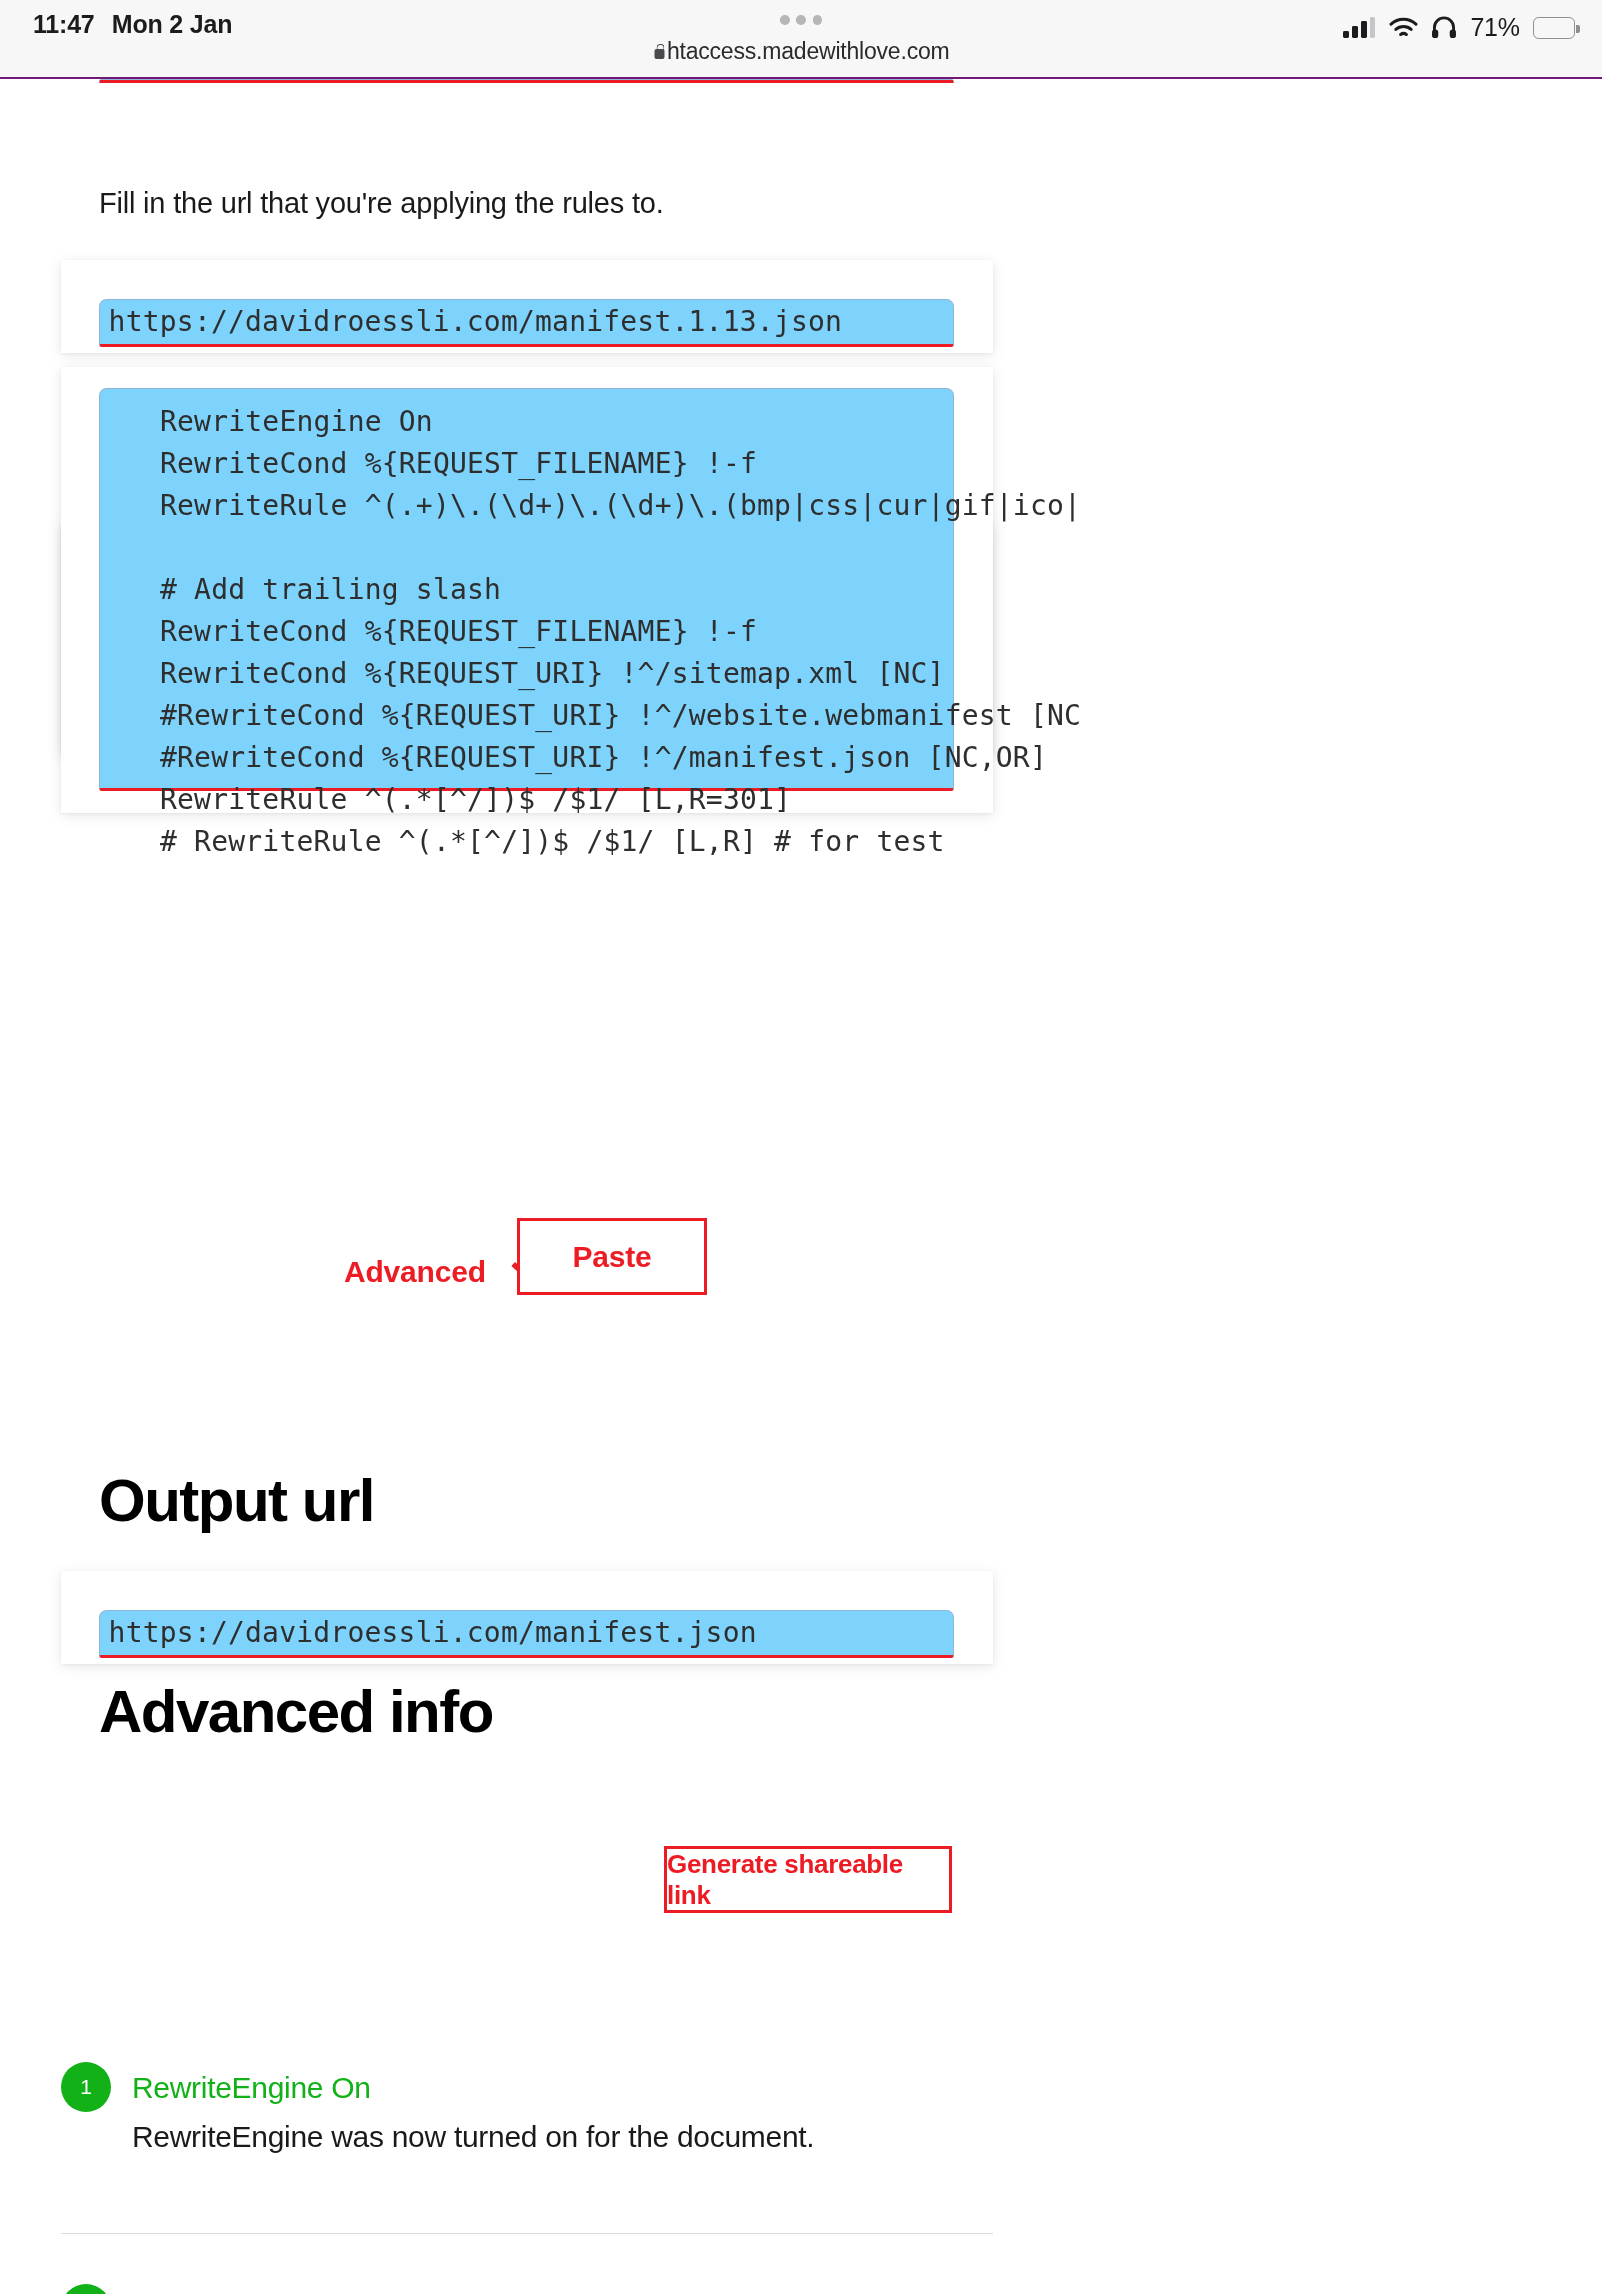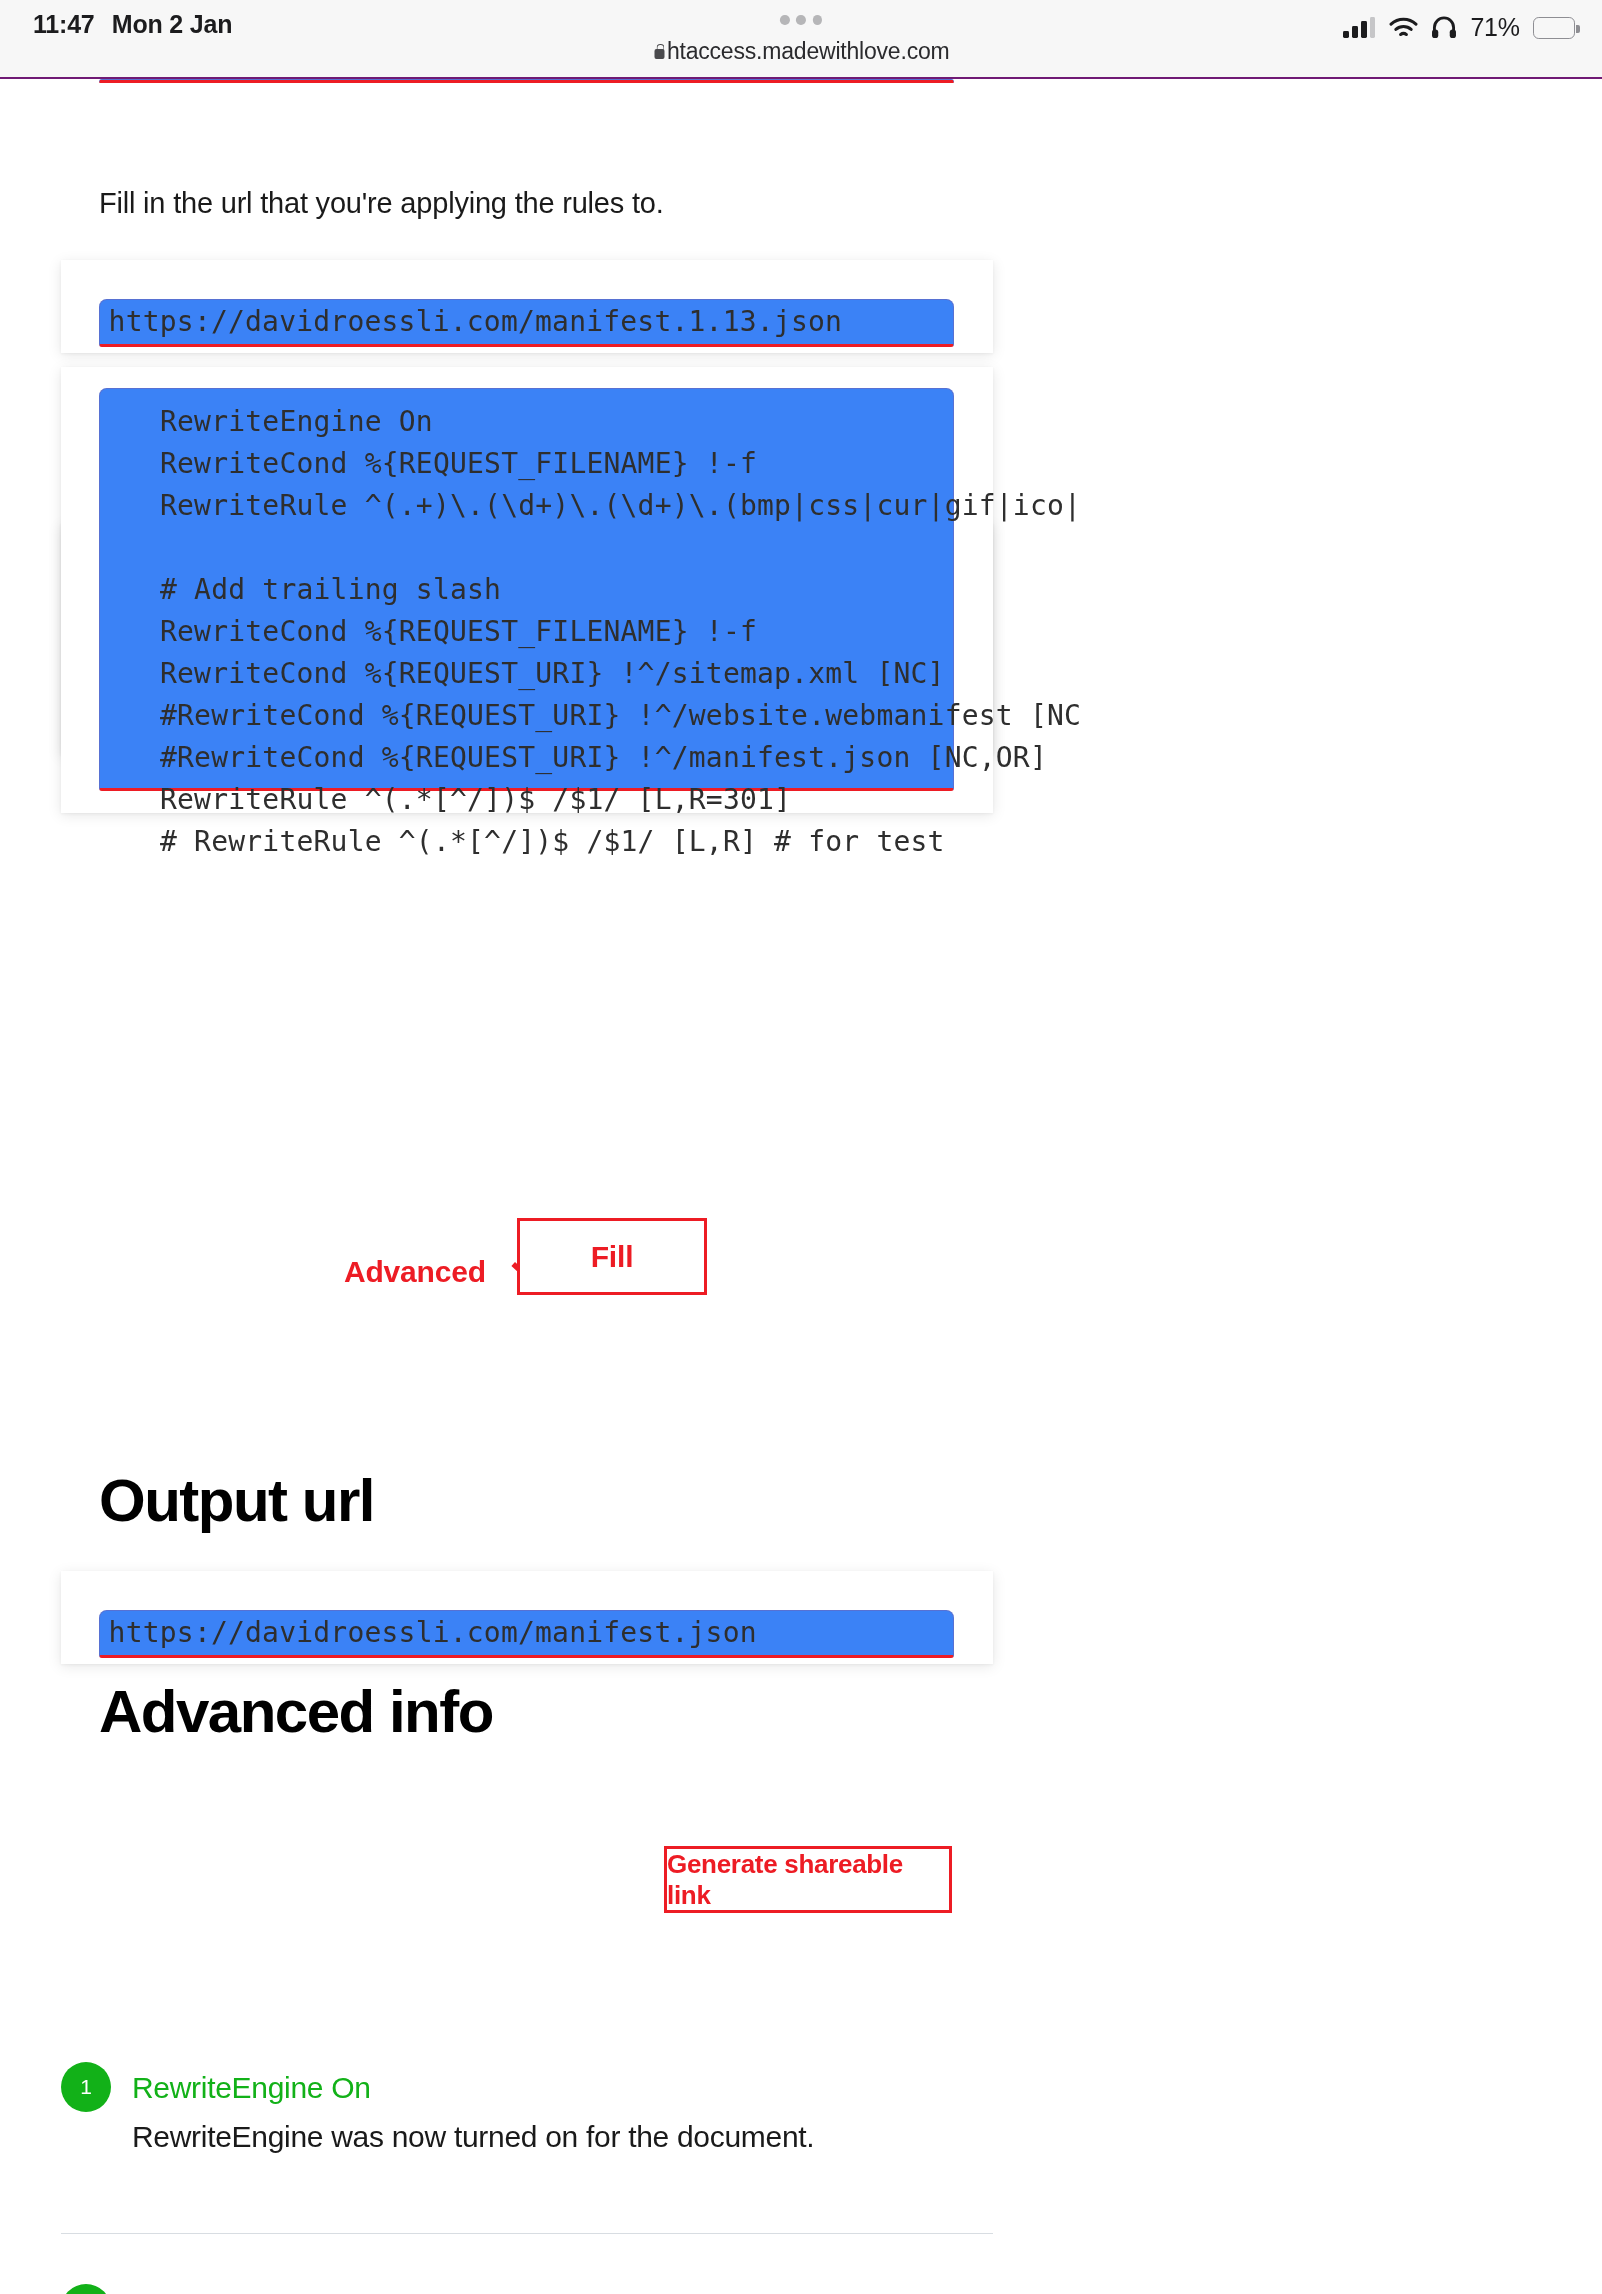--- a/index.html
+++ b/index.html
@@ -108,21 +108,21 @@
   .card {
     background: #ffffff;
     box-shadow: 0 2.9px 13.4px rgba(0,0,0,0.10), 0 1px 2.9px rgba(0,0,0,0.05);
   }
 
   .field {
     position: relative;
     border: 1px solid rgba(237, 28, 36, 0.16);
     border-bottom: 3.8px solid #ed1c24;
     border-radius: 7.7px 7.7px 2.9px 2.9px;
-    background: #3b82f6;
+    background: #7dd3fc;
   }
   .field .val {
     font-family: "DejaVu Sans Mono", monospace;
     font-size: 28px;
     color: #2e2e2e;
     white-space: pre;
     letter-spacing: 0.2px;
   }
 
   .code {
@@ -264,21 +264,21 @@
   </div>
 
   <div style="position:absolute; left:344px; top:1176px; display:flex; align-items:center; gap:25px;">
     <span class="link-red" style="font-size:30px;">Advanced</span>
     <svg width="37" height="23" viewBox="0 0 38 24">
       <path d="M4 5 L19 19 L34 5" stroke="#ed1c24" stroke-width="5.5" fill="none" stroke-linecap="square"></path>
     </svg>
   </div>
 
   <div class="btn-outline" style="position:absolute; left:517px; top:1139px; width:190px; height:77px; font-size:30px; letter-spacing:-0.2px;">
-    <span>Fill</span>
+    <span>Paste</span>
   </div>
 
   <div class="h1" style="position:absolute; left:99px; top:1387px;">Output url</div>
 
   <div class="card" style="position:absolute; left:61px; top:991px; width:0; height:0;"></div>
   <div class="card" style="position:absolute; left:61px; top:991px; width:0; height:0;"></div>
   <div class="card" style="position:absolute; left:61px; top:1492px; width:932px; height:93px;">
     <div class="field" style="position:absolute; left:38px; top:39px; width:855px; height:48px;">
       <div class="val" style="position:absolute; left:8.6px; top:4.8px;">https://davidroessli.com/manifest.json</div>
     </div>

